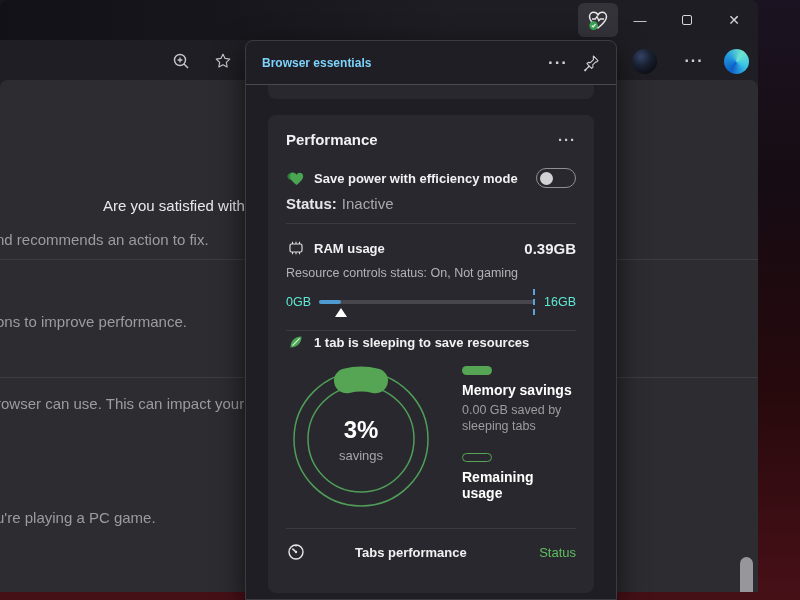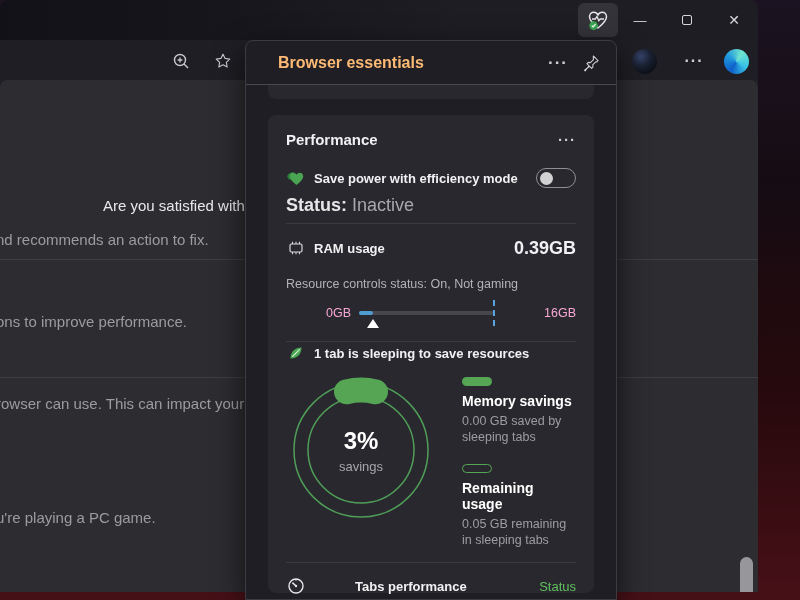--- a/index.html
+++ b/index.html
@@ -39,45 +39,45 @@
   .pg-divider { position:absolute; left:0; width:758px; height:1px; background:#3e3d43; }
   .v-scroll { position:absolute; right:5px; top:477px; width:13px; height:40px;
     background:#97979b; border-radius:7px 7px 0 0; }
 
   
   .flyout { position:absolute; left:245px; top:40px; width:372px; height:560px;
     background:#1f1e24; border:1px solid #3c3b41; border-radius:8px 8px 0 0;
     box-shadow:0 10px 30px rgba(0,0,0,.65); overflow:hidden; }
   .fly-header { height:44px; display:flex; align-items:center; padding:0 16px;
     border-bottom:1px solid #4a494f; }
-  .fly-title { color:#fdba74; font-size:16px; font-weight:700; flex:1;margin-left:16px; }
+  .fly-title { color:#7dd3fc; font-size:12px; font-weight:700; flex:1; }
   .fly-menu { color:#cfcfd2; font-size:17px; letter-spacing:1px; font-weight:bold; margin-right:14px; }
   .partial-card { margin:0 22px; height:14px; background:#29282e; border-radius:0 0 8px 8px; }
 
   .perf-card { margin:16px 22px 0; background:#29282e; border-radius:8px;
     padding:16px 18px 12px; height:478px; position:relative; color:#f1f1f3; }
   .card-head { display:flex; align-items:flex-start; height:20px; }
   .card-title { font-size:15px; font-weight:700; flex:1; }
   .card-menu { color:#cfcfd2; font-size:15px; letter-spacing:1px; font-weight:bold; }
   .row { display:flex; align-items:center; }
   .eff-row { margin-top:14px; height:26px; }
   .row-icon { width:20px; height:20px; margin-right:8px; display:flex; align-items:center; justify-content:center; }
   .row-label { font-size:13px; font-weight:700; flex:1; }
   .toggle { width:40px; height:20px; border:1px solid #8f8f94; border-radius:10px; position:relative; }
   .toggle .knob { position:absolute; left:3px; top:2.5px; width:13px; height:13px;
     border-radius:50%; background:#d2d2d4; }
-  .status-line { margin-top:4px; font-size:18px; height:16px; }
+  .status-line { margin-top:4px; font-size:15px; height:16px; }
   .status-key { color:#e6e6e8; font-weight:700; }
   .status-val { color:#a8a8ac; margin-left:5px; }
   .divider { margin-top:12px; height:1px; background:#3b3a40; }
   .ram-row { margin-top:14px; height:20px; }
-  .ram-val { font-size:18px; font-weight:700; }
-  .res-line { margin-top:19px; font-size:12.5px; color:#b3b3b7; height:16px; }
+  .ram-val { font-size:15px; font-weight:700; }
+  .res-line { margin-top:8px; font-size:12.5px; color:#b3b3b7; height:16px; }
   .slider-row { margin-top:10px; height:20px; display:flex; align-items:center; }
-  .sl-label { font-size:12.5px; color:#f9a8d4;margin-left:40px; }
+  .sl-label { font-size:12.5px; color:#5eead4; }
   .sl-track { flex:1; height:4px; background:#47464c; border-radius:2px; position:relative;
     margin:0 10px 0 8px; }
   .sl-fill { height:4px; background:#4f9ad1; border-radius:2px; }
   .sl-tri { position:absolute; top:8px; width:0; height:0; transform:translateX(-50%);
     border-left:6px solid transparent; border-right:6px solid transparent; border-bottom:9px solid #fff; }
   .sl-end { position:absolute; right:-1px; top:-11px; height:26px; width:0;
     border-left:2px dashed #5aa3dc; }
   .divider2 { margin-top:18px; height:1px; background:#3b3a40; }
   .sleep-row { margin-top:1px; height:20px; }
   .savings { margin-top:12px; display:flex; }
@@ -237,21 +237,20 @@
             <div class="donut-sub">savings</div>
           </div>
         </div>
         <div class="legend">
           <div class="pill"></div>
           <div class="leg-title">Memory savings</div>
           <div class="leg-detail">0.00 GB saved by sleeping tabs</div>
           <div class="leg-gap"></div>
           <div class="pill outline"></div>
           <div class="leg-title">Remaining usage</div>
-          <div class="leg-detail">0.05 GB remaining in sleeping tabs</div>
         </div>
       </div>
 
       <div class="divider2" style="margin-top:14px;"></div>
 
       <div class="row tabs-row">
         <span class="row-icon">
           <svg width="18" height="18" viewBox="0 0 18 18">
             <circle cx="9" cy="9" r="7" fill="none" stroke="#e8e8ea" stroke-width="1.4"></circle>
             <path d="M9 9 L5.4 5.6" stroke="#e8e8ea" stroke-width="1.5"></path>

